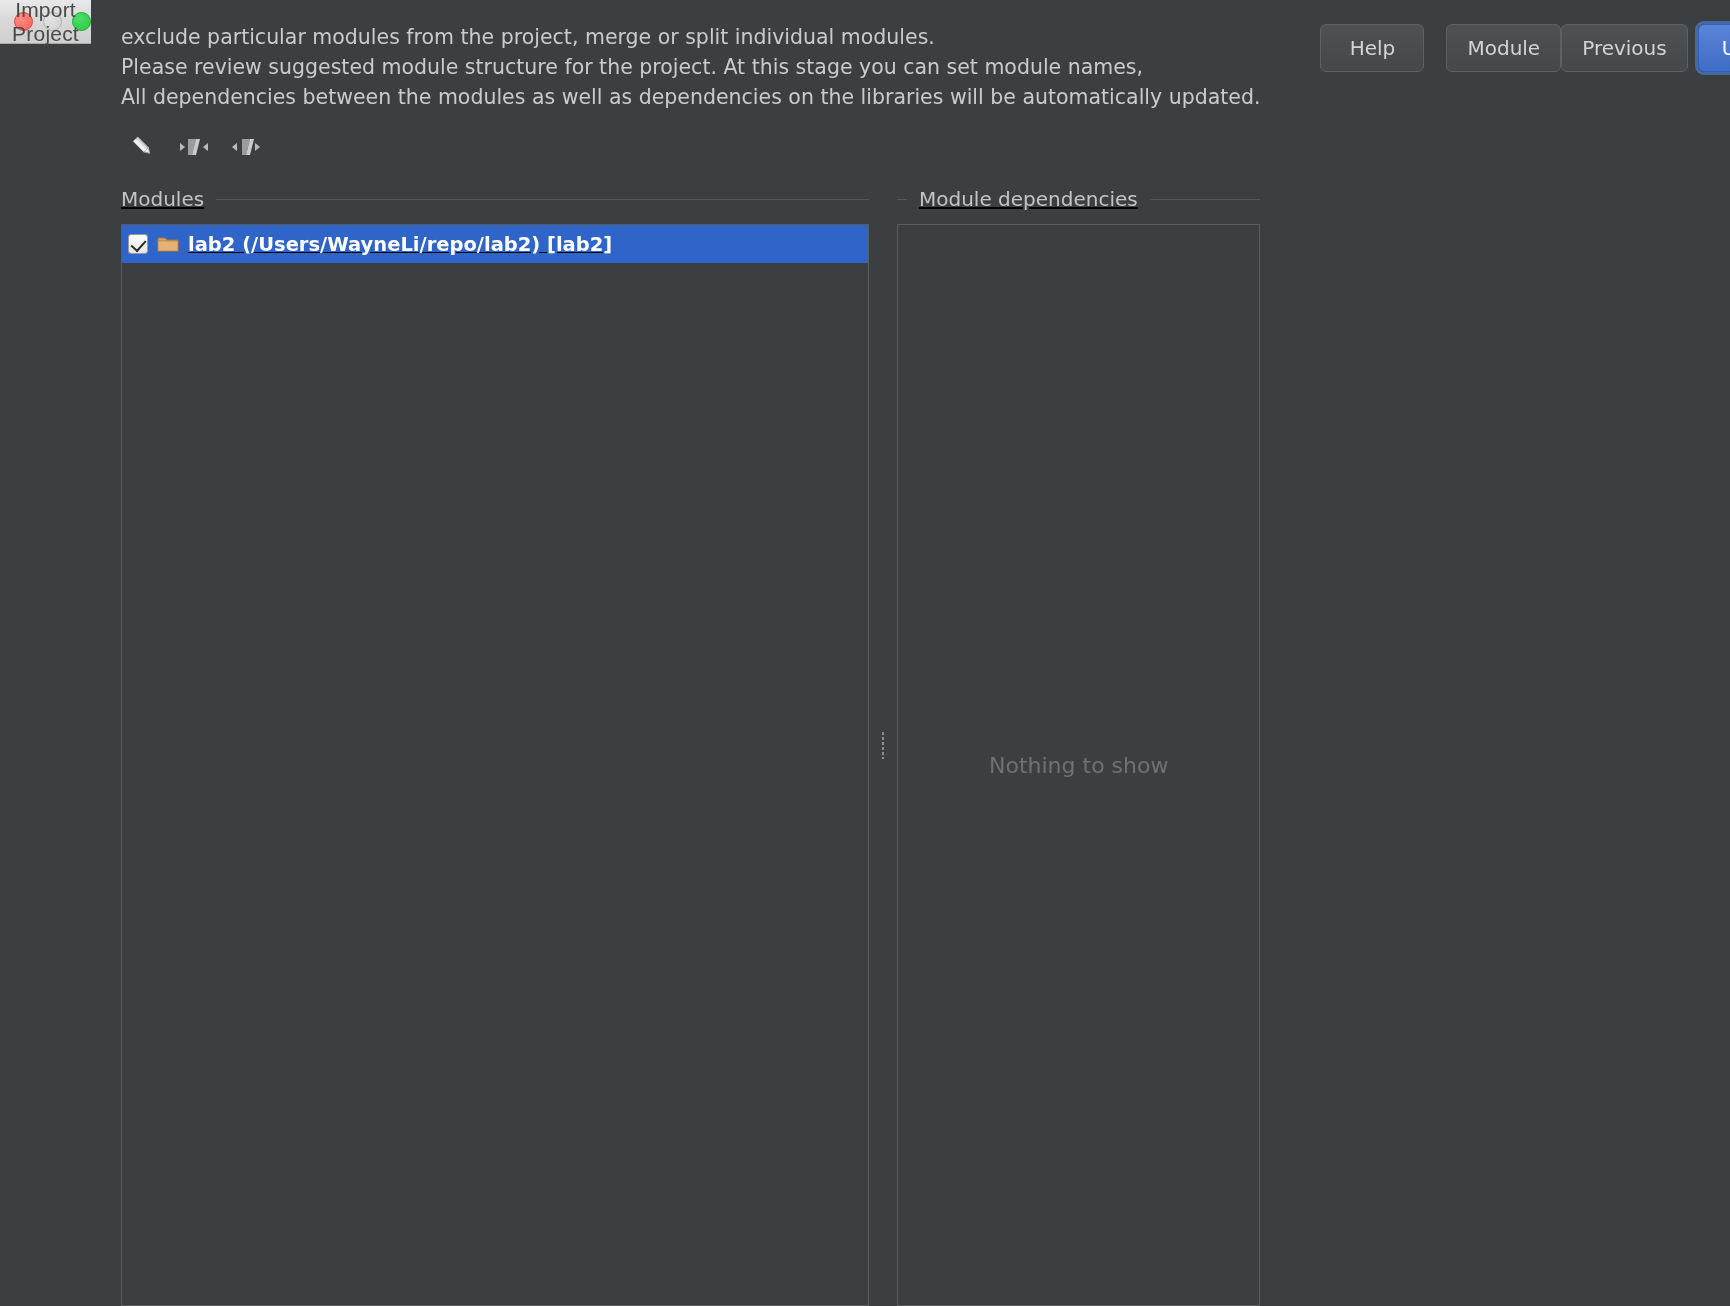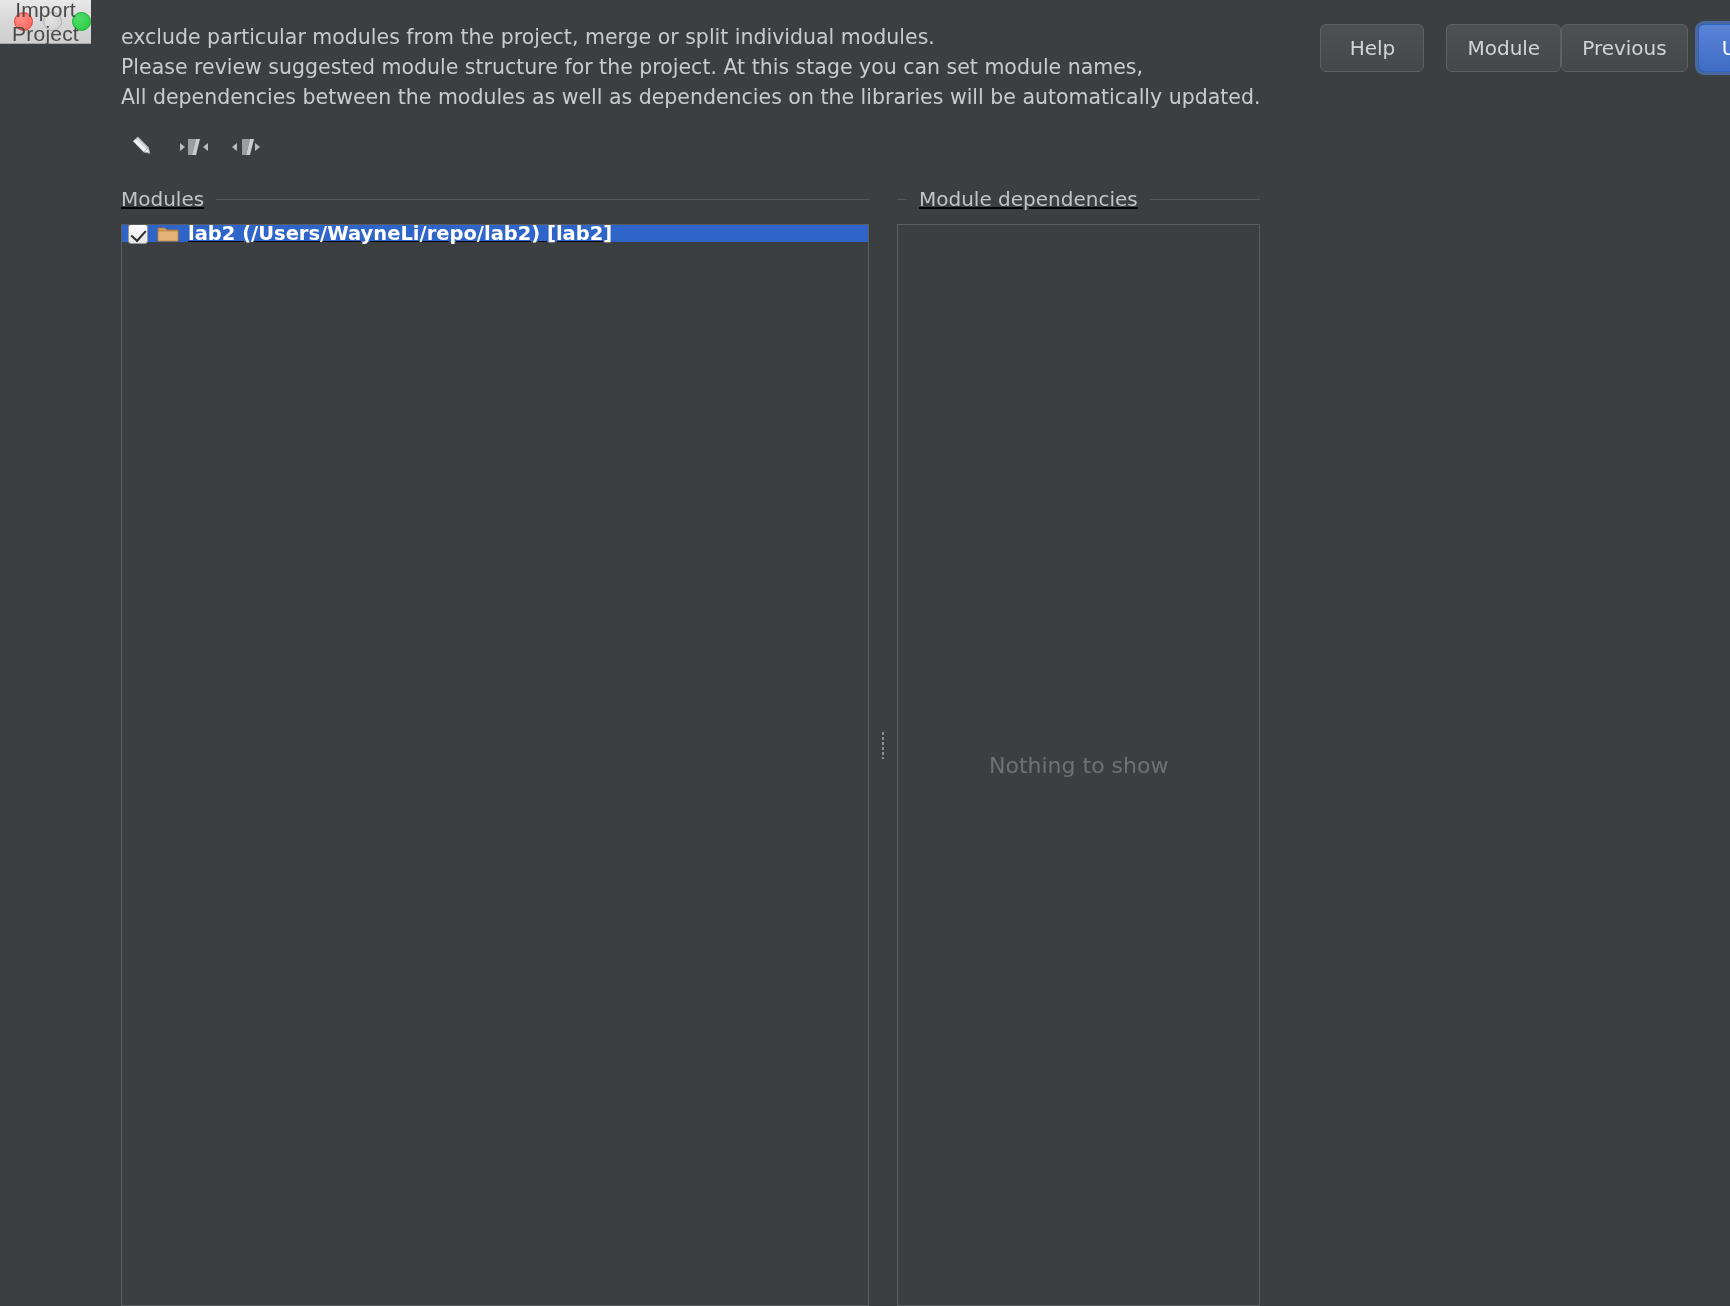--- a/index.html
+++ b/index.html
@@ -50,21 +50,21 @@
     background-image: radial-gradient(#8f9396 1px, transparent 1.2px);
     background-size: 4px 5px; opacity: .95; }
 
   .section-head { display: flex; align-items: center; gap: 12px; height: 30px; }
   .section-title { color: #c2c5c7; font-size: 20px; white-space: nowrap; }
   .section-rule { flex: 1; height: 1px; background: #55585a; }
 
   .list-box { flex: 1; margin-top: 10px; border: 1px solid #5a5d5f; background: #3c3f41; min-height: 0; overflow: hidden; position: relative; }
 
   
-  .row { display: flex; align-items: center; gap: 9px; height: 17px; padding: 0 6px; }
+  .row { display: flex; align-items: center; gap: 9px; height: 38px; padding: 0 6px; }
   .row.selected { background: #2f65c8; }
   .checkbox {
     width: 20px; height: 20px; border-radius: 3px;
     background: linear-gradient(to bottom,#fdfdfd,#e6e6e6);
     border: 1px solid #9b9b9b; position: relative; flex: none;
   }
   .checkbox::after {
     content: ""; position: absolute; left: 5px; top: 2px;
     width: 7px; height: 12px; border: solid #2b2b2b; border-width: 0 2.6px 2.6px 0;
     transform: rotate(42deg);

